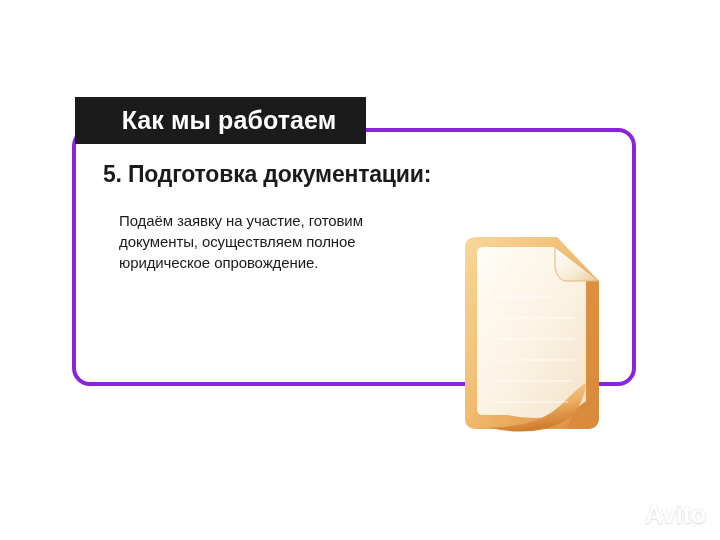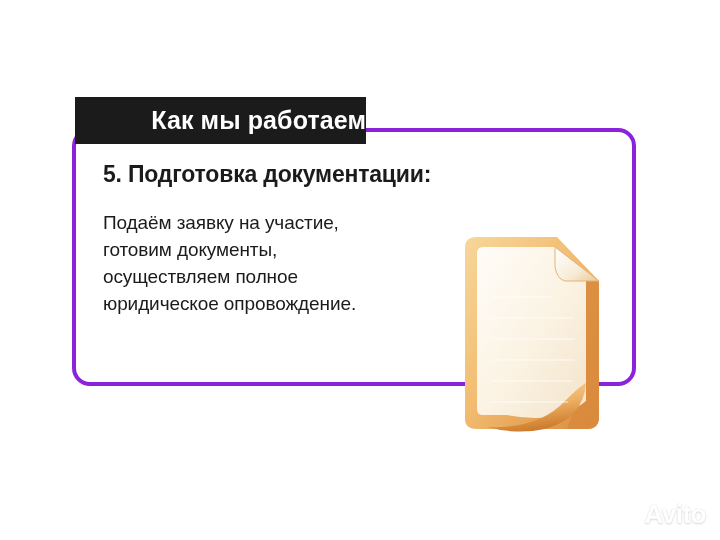--- a/index.html
+++ b/index.html
@@ -38,21 +38,21 @@
   #header-tab {
     position: absolute;
     left: 75px;
     top: 97px;
     width: 291px;
     height: 47px;
     background: #1b1b1b;
     z-index: 5;
     display: flex;
     align-items: center;
-    justify-content: flex-end;
+    justify-content: center;
     padding-left: 17px;
     box-sizing: border-box;
   }
   #header-tab-label {
     color: #ffffff;
     font-size: 25px;
     font-weight: bold;
     letter-spacing: 0.1px;
     line-height: 1;
     white-space: nowrap;
@@ -70,24 +70,24 @@
   #step-heading {
     font-size: 23px;
     font-weight: bold;
     color: #1b1b1b;
     line-height: 1.12;
     margin: 0 0 22px 0;
     white-space: nowrap;
     letter-spacing: -0.2px;
   }
   #step-body {
-    font-size: 19px;
+    font-size: 15px;
     color: #1b1b1b;
     line-height: 1.42;
-    margin: 0;
+    margin: 16px;
     letter-spacing: -0.1px;
     width: 275px;
   }
 
   
   #doc-illustration {
     position: absolute;
     left: 447px;
     top: 233px;
     width: 170px;

